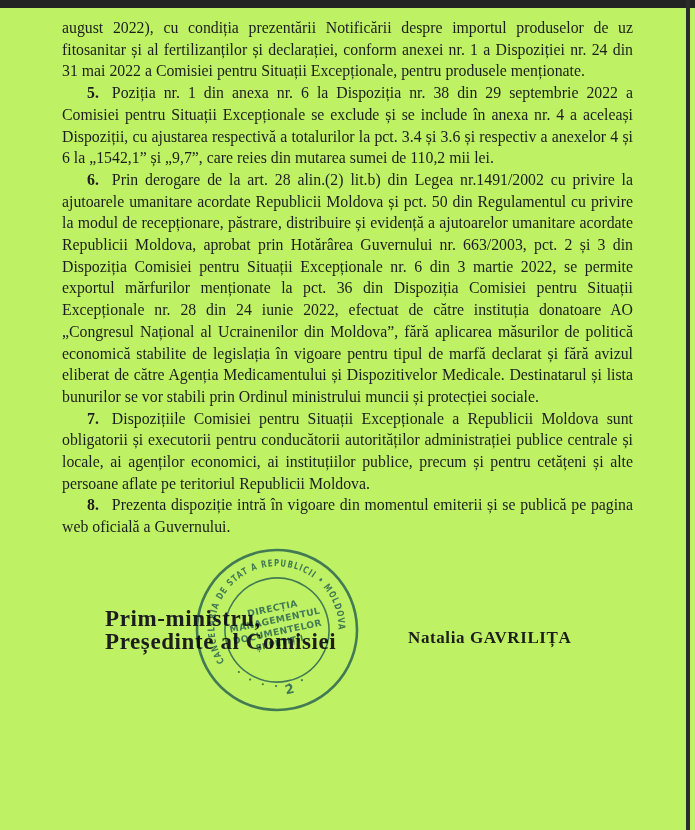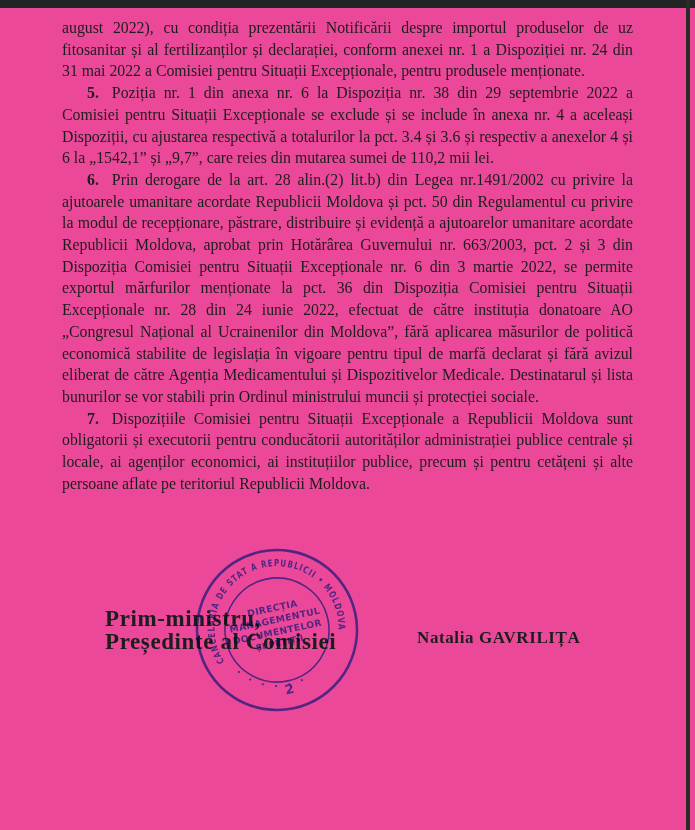--- a/index.html
+++ b/index.html
@@ -1,19 +1,19 @@
 <!DOCTYPE html>
 <html><head>
 <meta charset="utf-8">
 <style>
   html,body{margin:0;padding:0;background:#e8e8e8;}
   .page{
     position:relative;
     width:695px;height:830px;
-    background:#ec4899;
+    background:#bef264;
     overflow:hidden;
     font-family:"Liberation Serif", serif;
     color:#1d1d1d;
   }
   .edge-top{
     position:absolute;top:0;left:0;width:695px;height:8px;
     background:#232323;
   }
   .edge-right{
     position:absolute;top:0;left:686px;width:4px;height:830px;
@@ -26,21 +26,21 @@
   }
   .para{margin:0;padding:0;text-indent:25px;}
   .para.intro{text-indent:0;}
   .pnum{font-weight:bold;margin-right:13px;}
   .sig-left{
     position:absolute;left:105px;top:608px;
     font-weight:bold;font-size:23px;line-height:22.5px;
     letter-spacing:0.6px;white-space:nowrap;
   }
   .sig-name{
-    position:absolute;left:417px;top:628px;
+    position:absolute;left:408px;top:628px;
     font-weight:bold;font-size:17px;letter-spacing:0.6px;
     white-space:nowrap;
   }
   .stamp{
     position:absolute;left:192px;top:545px;
     width:170px;height:170px;
     transform:rotate(-12deg);
     opacity:0.82;
     mix-blend-mode:multiply;
   }
@@ -63,20 +63,21 @@
 
   <div class="content">
     <p class="para intro">august 2022), cu condiția prezentării Notificării despre importul produselor de uz fitosanitar și al fertilizanților și declarației, conform anexei nr. 1 a Dispoziției nr. 24 din 31 mai 2022 a Comisiei pentru Situații Excepționale, pentru produsele menționate.</p>
 
     <p class="para"><b class="pnum">5.</b><span class="ptext">Poziția nr. 1 din anexa nr. 6 la Dispoziția nr. 38 din 29 septembrie 2022 a Comisiei pentru Situații Excepționale se exclude și se include în anexa nr. 4 a aceleași Dispoziții, cu ajustarea respectivă a totalurilor la pct. 3.4 și 3.6 și respectiv a anexelor 4 și 6 la „1542,1” și „9,7”, care reies din mutarea sumei de 110,2 mii lei.</span></p>
 
     <p class="para"><b class="pnum">6.</b><span class="ptext">Prin derogare de la art. 28 alin.(2) lit.b) din Legea nr.1491/2002 cu privire la ajutoarele umanitare acordate Republicii Moldova și pct. 50 din Regulamentul cu privire la modul de recepționare, păstrare, distribuire și evidență a ajutoarelor umanitare acordate Republicii Moldova, aprobat prin Hotărârea Guvernului nr. 663/2003, pct. 2 și 3 din Dispoziția Comisiei pentru Situații Excepționale nr. 6 din 3 martie 2022, se permite exportul mărfurilor menționate la pct. 36 din Dispoziția Comisiei pentru Situații Excepționale nr. 28 din 24 iunie 2022, efectuat de către instituția donatoare AO „Congresul Național al Ucrainenilor din Moldova”, fără aplicarea măsurilor de politică economică stabilite de legislația în vigoare pentru tipul de marfă declarat și fără avizul eliberat de către Agenția Medicamentului și Dispozitivelor Medicale. Destinatarul și lista bunurilor se vor stabili prin Ordinul ministrului muncii și protecției sociale.</span></p>
 
     <p class="para"><b class="pnum">7.</b><span class="ptext">Dispozițiile Comisiei pentru Situații Excepționale a Republicii Moldova sunt obligatorii și executorii pentru conducătorii autorităților administrației publice centrale și locale, ai agenților economici, ai instituțiilor publice, precum și pentru cetățeni și alte persoane aflate pe teritoriul Republicii Moldova.</span></p>
 
+    <p class="para"><b class="pnum">8.</b><span class="ptext">Prezenta dispoziție intră în vigoare din momentul emiterii și se publică pe pagina web oficială a Guvernului.</span></p>
   </div>
 
   <div class="sig-left">
     <div>Prim-ministru,</div>
     <div>Președinte al Comisiei</div>
   </div>
 
   <div class="sig-name">Natalia GAVRILIȚA</div>
 
   <svg class="stamp" viewBox="0 0 170 170" xmlns="http://www.w3.org/2000/svg">

